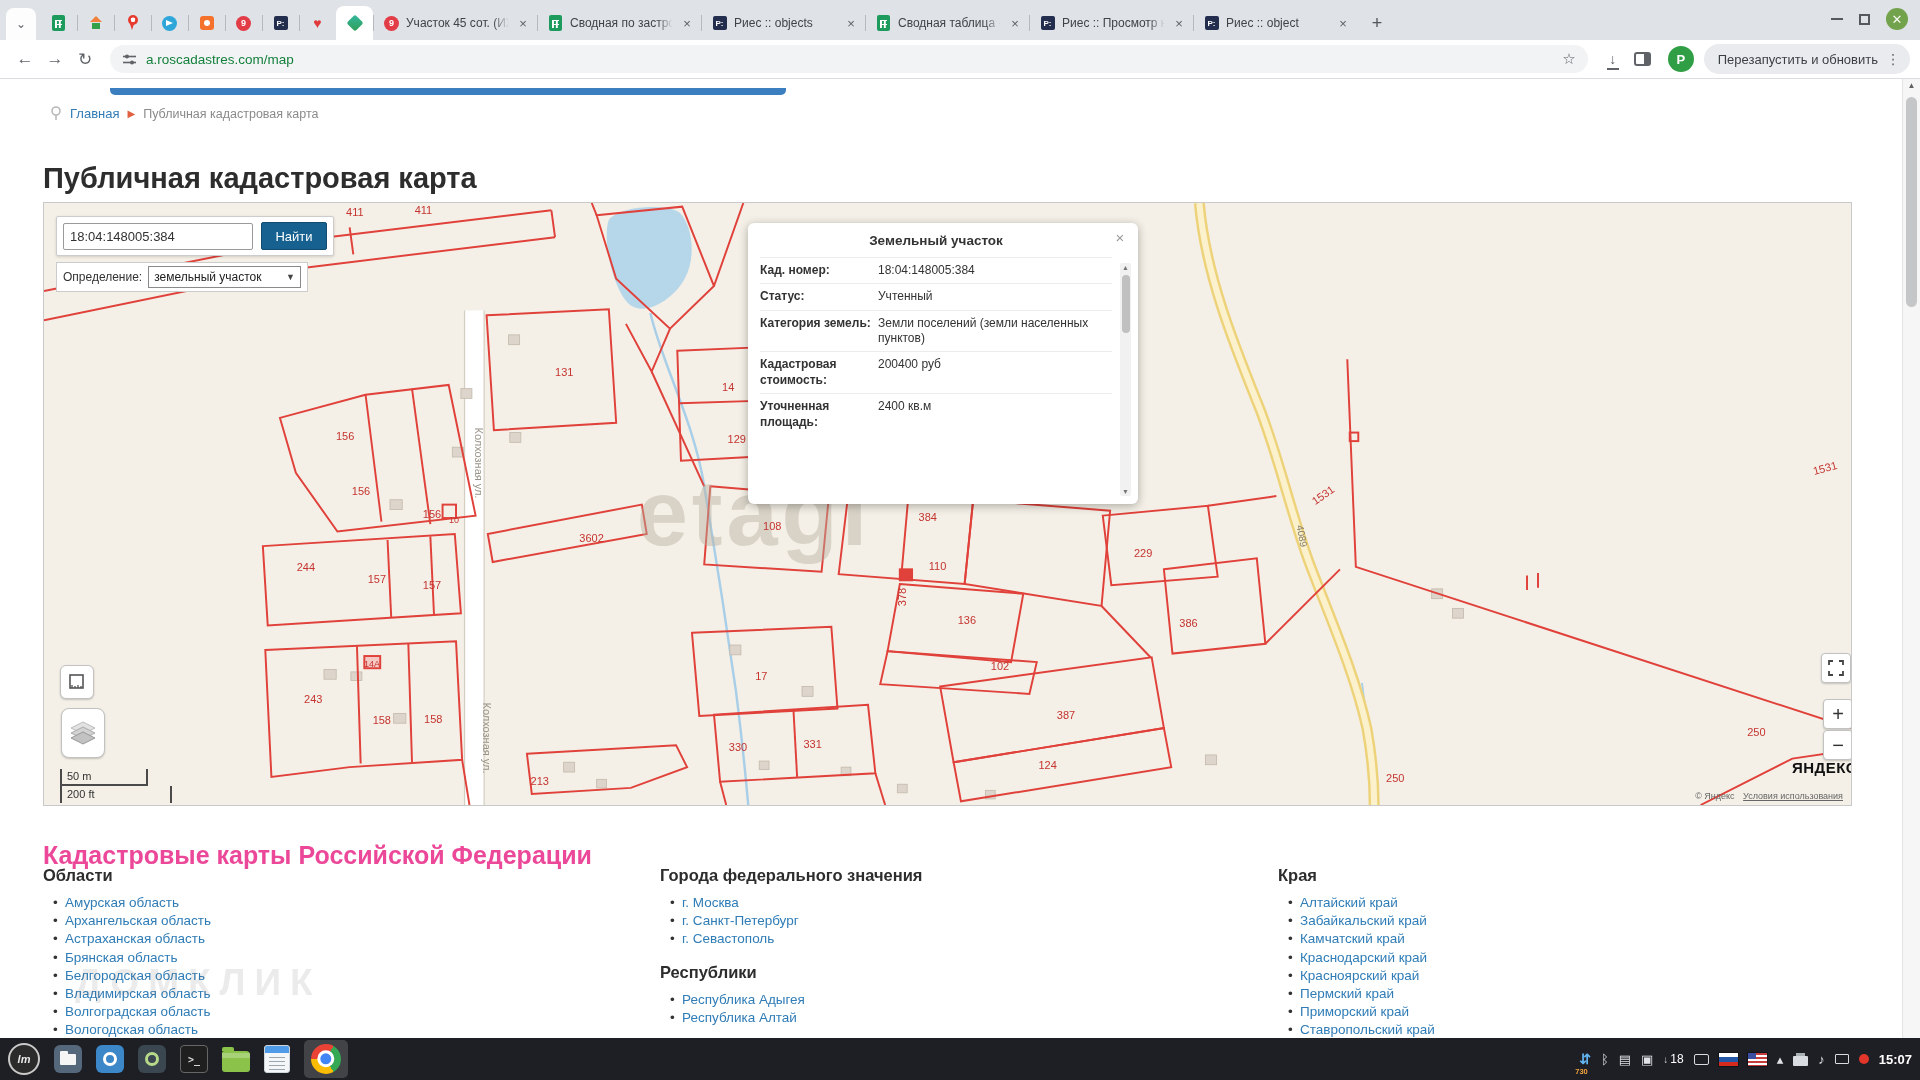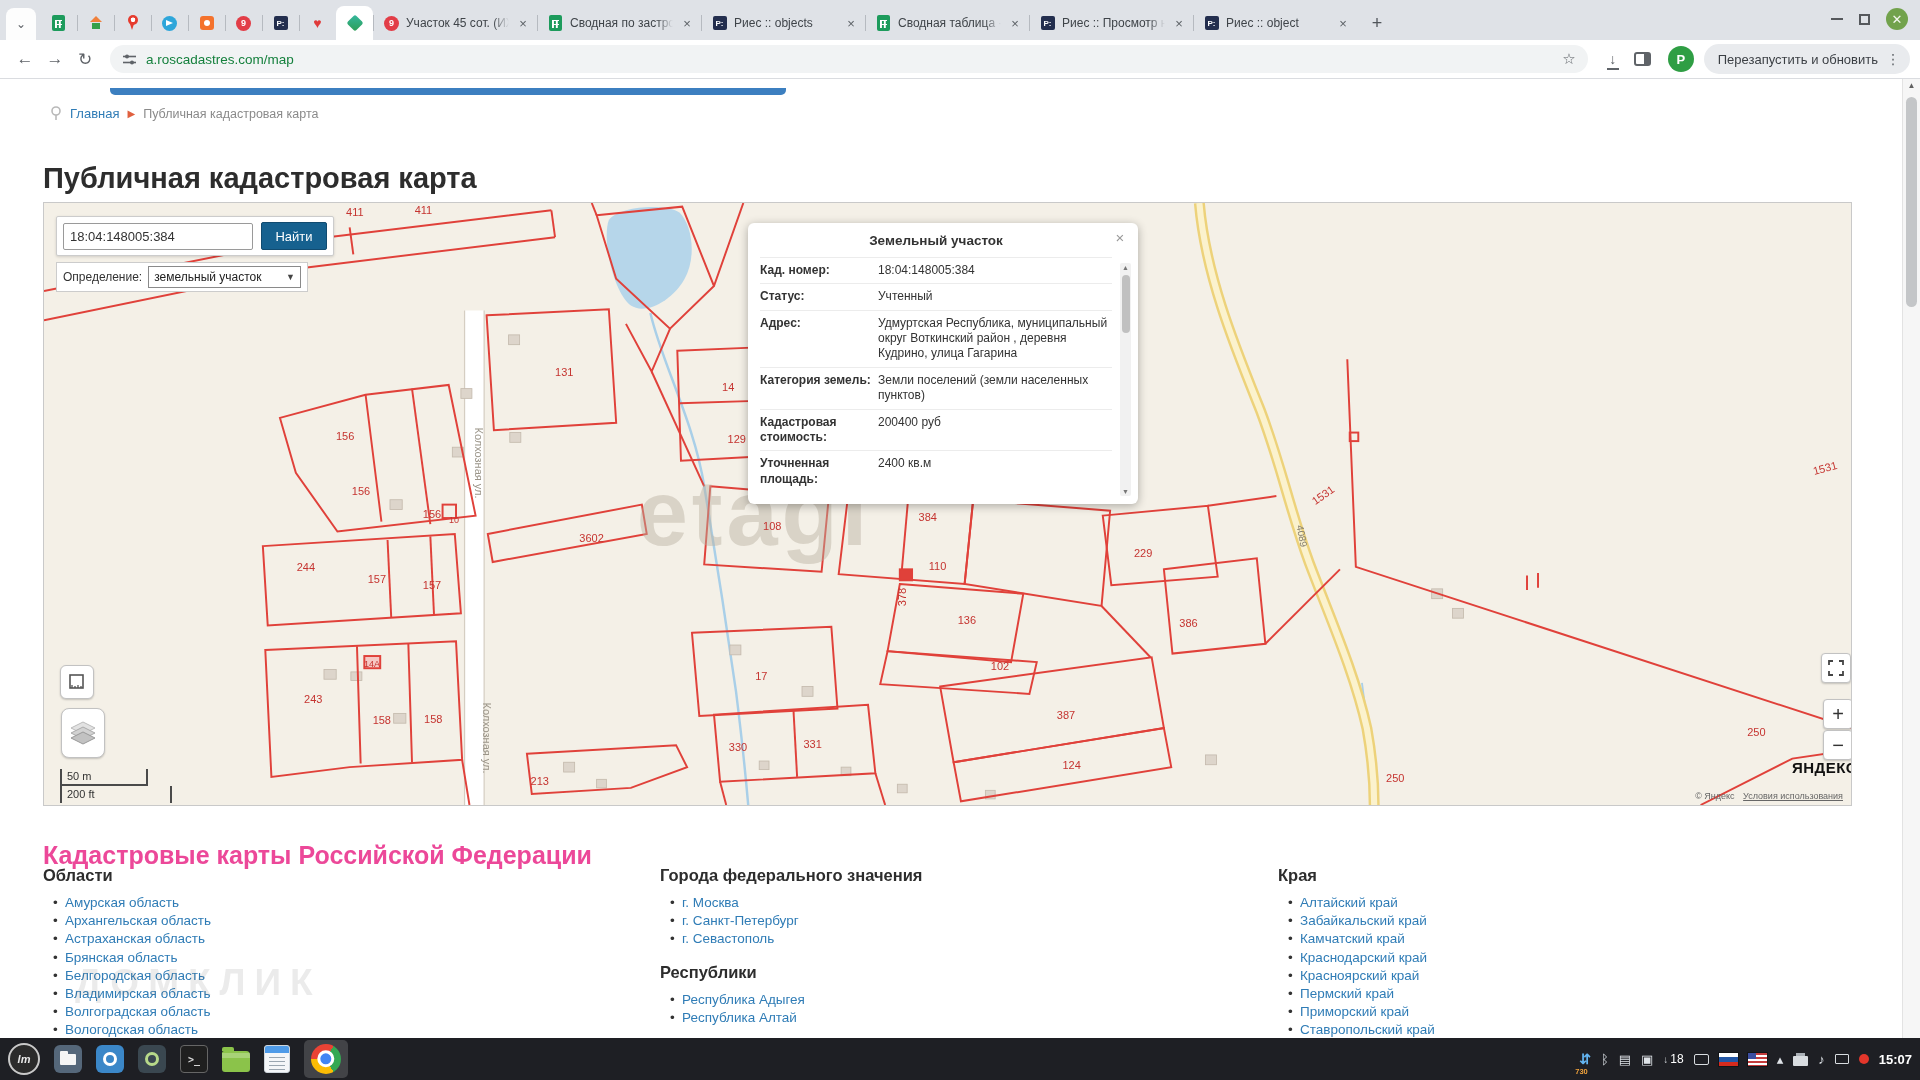--- a/index.html
+++ b/index.html
@@ -425,21 +425,21 @@
         <span class="mlabel" style="left: 1144.44px; top: 420.209px;">386</span>
         <span class="mlabel" style="left: 955.944px; top: 463.088px;">102</span>
         <span class="mlabel" style="left: 717.264px; top: 472.889px;">17</span>
         <span class="mlabel s" style="left: 328.032px; top: 460.638px;">14А</span>
         <span class="mlabel" style="left: 269.28px; top: 496.166px;">243</span>
         <span class="mlabel" style="left: 337.824px; top: 516.992px;">158</span>
         <span class="mlabel" style="left: 389.232px; top: 515.767px;">158</span>
         <span class="mlabel" style="left: 694.008px; top: 543.944px;">330</span>
         <span class="mlabel" style="left: 768.672px; top: 541.494px;">331</span>
         <span class="mlabel" style="left: 1022.04px; top: 512.092px;">387</span>
-        <span class="mlabel" style="left: 1003.68px; top: 562.321px; margin-left: 24px;">124</span>
+        <span class="mlabel" style="left: 1003.68px; top: 562.321px;">124</span>
         <span class="mlabel" style="left: 495.72px; top: 578.247px;">213</span>
         <span class="mlabel" style="left: 1712.38px; top: 529.243px;">250</span>
         <span class="mlabel" style="left: 1351.3px; top: 574.572px;">250</span>
         <span class="mlabel" style="left: 1279.08px; top: 291.574px; transform: translate(-50%, -50%) rotate(-35deg);">1531</span>
         <span class="mlabel" style="left: 1780.92px; top: 264.622px; transform: translate(-50%, -50%) rotate(-15deg);">1531</span>
         <span class="mlabel road" style="left: 1258.27px; top: 333.227px; transform: translate(-50%, -50%) rotate(80deg);">4089</span>
         <span class="mlabel street" style="left: 434.52px; top: 259.721px; transform: translate(-50%, -50%) rotate(90deg);">Колхозная ул.</span>
         <span class="mlabel street" style="left: 443.088px; top: 535.369px; transform: translate(-50%, -50%) rotate(90deg);">Колхозная ул.</span>
       </div>
 
@@ -489,24 +489,20 @@
       <div class="popup-title">Земельный участок</div>
       <div class="popup-close">×</div>
       <div>
           <div class="prow">
             <div class="plabel">Кад. номер:</div>
             <div class="pvalue">18:04:148005:384</div>
           </div>
           <div class="prow">
             <div class="plabel">Статус:</div>
             <div class="pvalue">Учтенный</div>
-          </div>
-          <div class="prow">
-            <div class="plabel">Адрес:</div>
-            <div class="pvalue">Удмуртская Республика, муниципальный округ Воткинский район , деревня Кудрино, улица Гагарина</div>
           </div>
           <div class="prow">
             <div class="plabel">Категория земель:</div>
             <div class="pvalue">Земли поселений (земли населенных пунктов)</div>
           </div>
           <div class="prow">
             <div class="plabel">Кадастровая стоимость:</div>
             <div class="pvalue">200400 руб</div>
           </div>
           <div class="prow">

